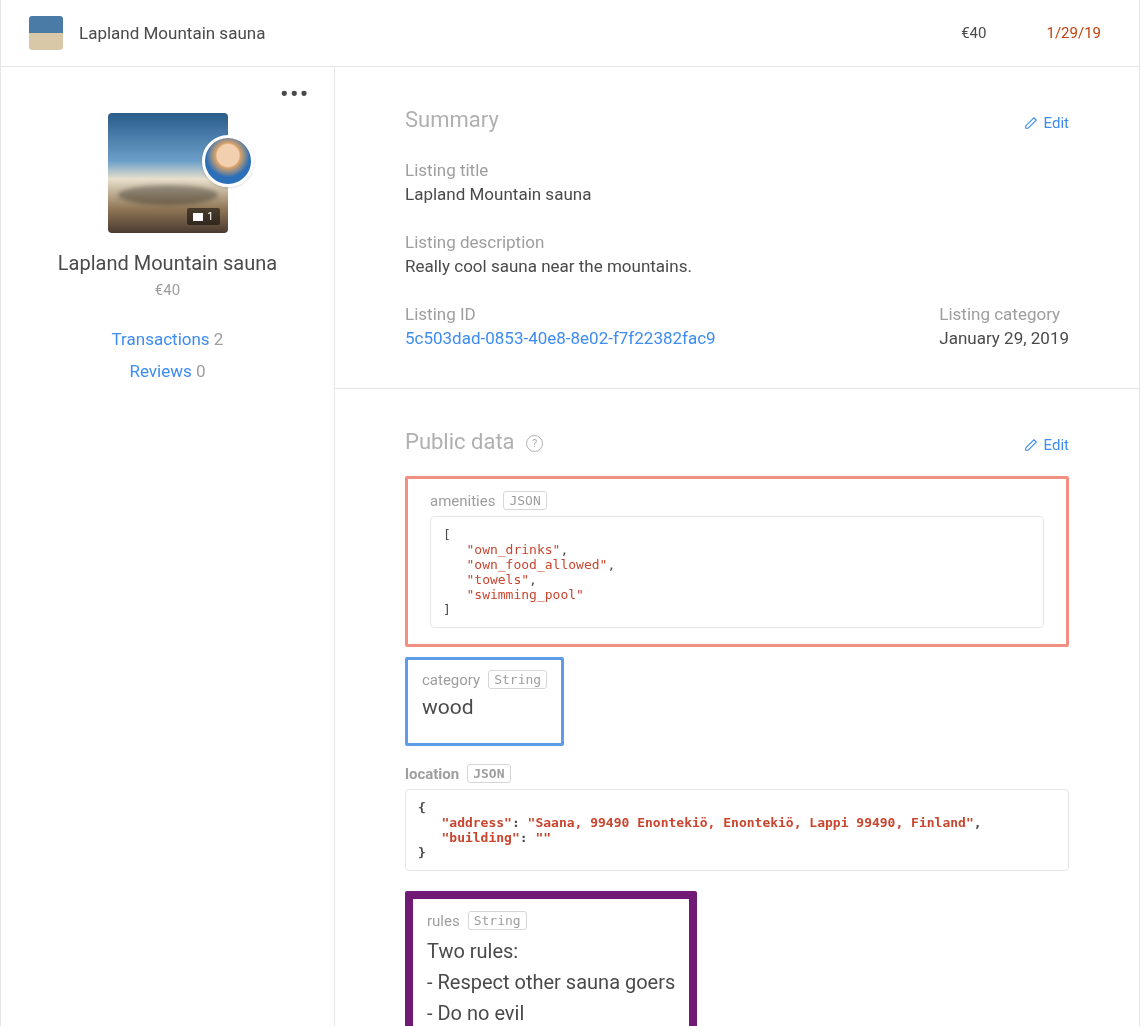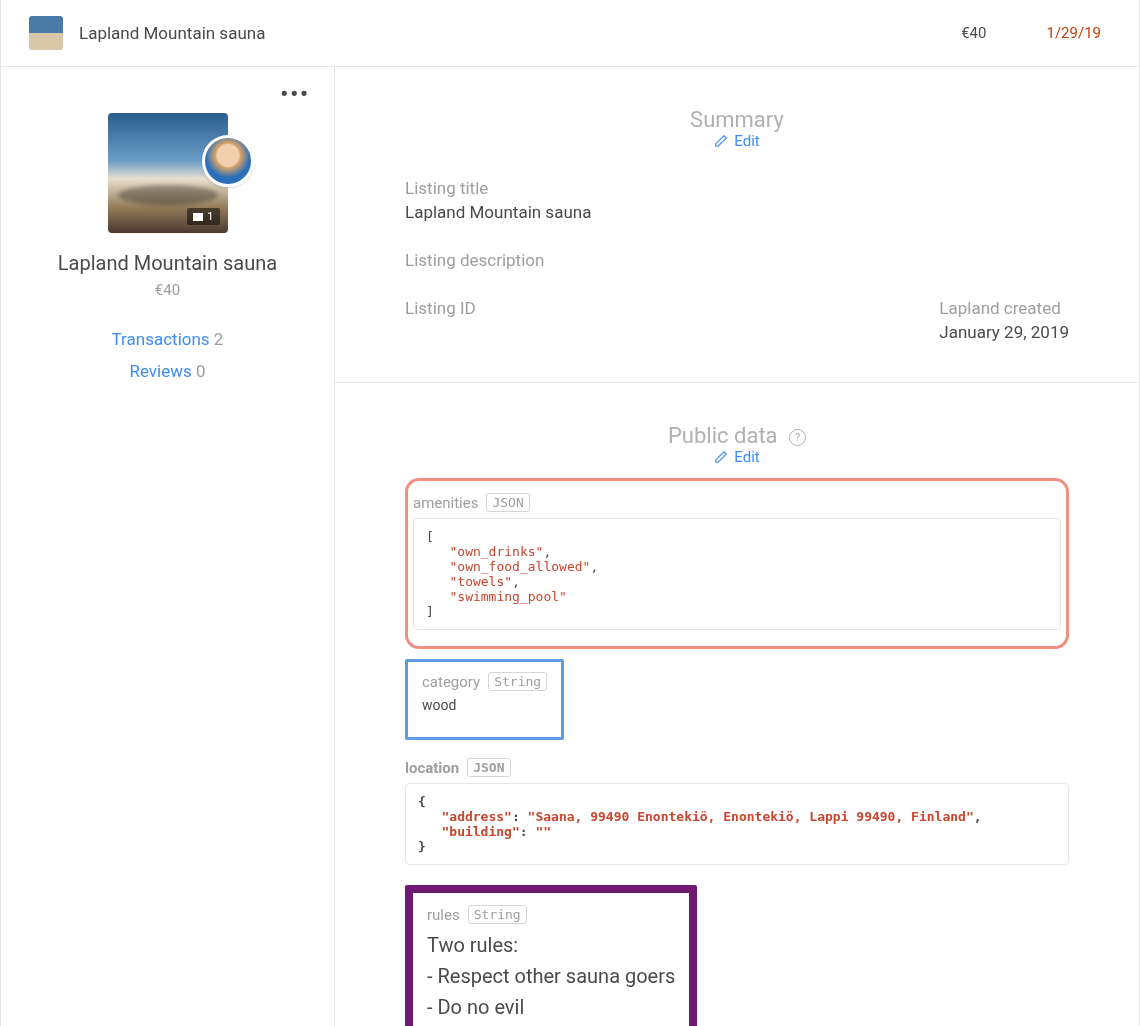--- a/index.html
+++ b/index.html
@@ -119,23 +119,22 @@
   .main {
     flex: 1;
     padding: 0 0 40px;
   }
   .card {
     padding: 40px 70px 40px 70px;
   }
   .card + .card { border-top: 1px solid #e6e6e6; }
   .card-head {
     display: flex;
-    align-items: center;
+    align-items: flex-end;
     justify-content: space-between;
-    flex-direction: column;
   }
   .card-title {
     font-size: 22px;
     color: #b0b0b0;
     font-weight: 400;
   }
   .help-icon {
     display:inline-flex;
     width:17px;height:17px;
     border:1.5px solid #b0b0b0;
@@ -192,25 +191,25 @@
     border-radius: 4px;
     padding: 10px 12px;
     font-family: Menlo, Consolas, monospace;
     font-size: 13px;
     color: #4a4a4a;
     white-space: pre;
     overflow-x:auto;
   }
   .json-box .s { color: #c9452e; }
   .json-box .p { color: #4a4a4a; }
-  .hl-red { border:3px solid #f28f83; border-radius:14px; padding:12px 5px 16px; margin-top:12px;}
+  .hl-red { border:3px solid #f28f83; border-radius:2px; padding:12px 22px 16px; margin-top:22px;}
   .hl-blue { border:3px solid #5e9de6; border-radius:2px; padding:10px 14px 24px; margin-top:10px; display:inline-block; min-width:138px;}
   .hl-green { border:8px solid #701a75; border-radius:2px; padding:12px 14px 14px; margin-top:20px; display:inline-block; min-width:240px;}
   .pd-plain { margin-top:18px;font-weight:bold; }
-  .pd-value-text { color:#4a4a4a; font-size:14px; margin-top:2px;}
+  .pd-value-text { color:#4a4a4a; font-size:21px; margin-top:2px;}
   .rules-lines { color:#4a4a4a; font-size:20px; line-height:1.55; margin-top:2px;}
 </style>
 </head>
 <body>
 
 <div class="page">
 
   <div class="topbar">
     <div class="topbar-thumb"></div>
     <div class="topbar-title">Lapland Mountain sauna</div>
@@ -254,27 +253,29 @@
                 <path d="M17 3l4 4L7 21H3v-4L17 3z"></path>
               </svg>
             <span>Edit</span>
           </div>
         </div>
 
         <div class="field-label">Listing title</div>
         <div class="field-value">Lapland Mountain sauna</div>
 
         <div class="field-label">Listing description</div>
+        <div class="field-value">Really cool sauna near the mountains.</div>
 
         <div class="row2">
           <div>
             <div class="field-label">Listing ID</div>
+            <div class="field-value link">5c503dad-0853-40e8-8e02-f7f22382fac9</div>
           </div>
           <div>
-            <div class="field-label">Lapland created</div>
+            <div class="field-label">Listing category</div>
             <div class="field-value">January 29, 2019</div>
           </div>
         </div>
       </div>
 
       <div class="card">
         <div class="card-head">
           <div class="card-title">
             <span>Public data</span>
             <span class="help-icon">?</span>

